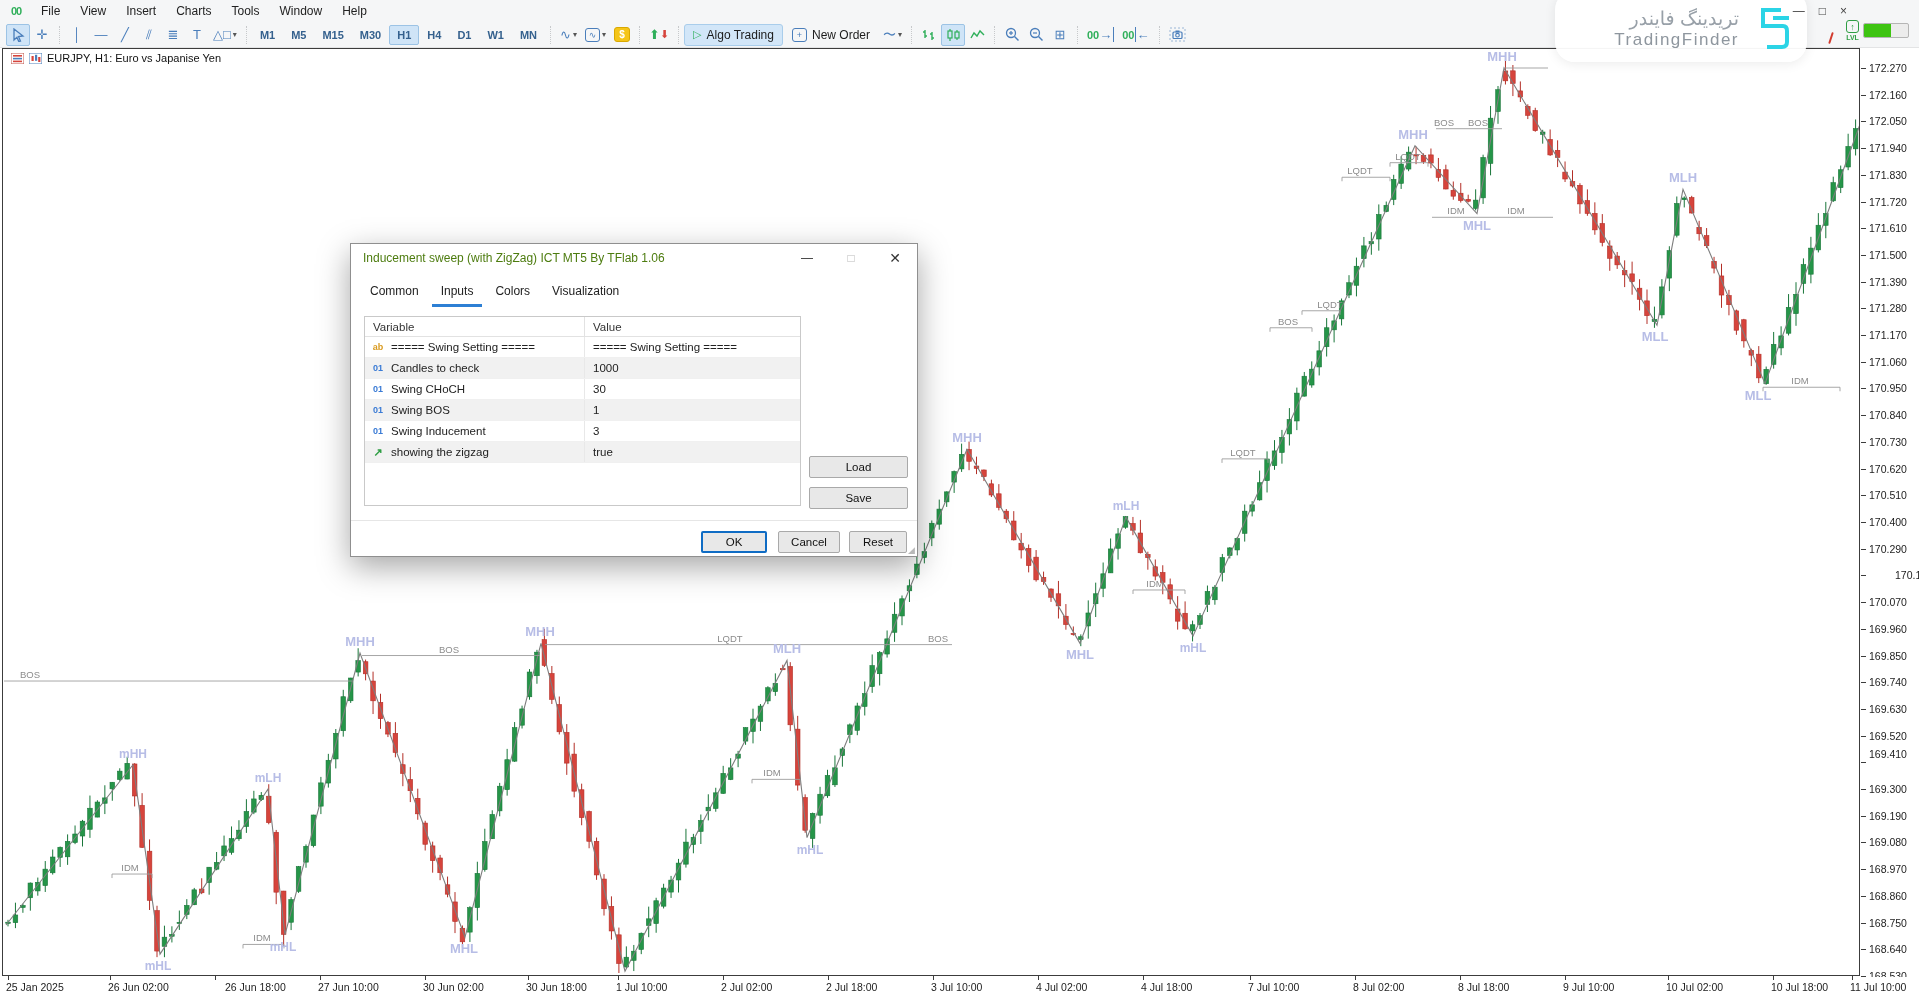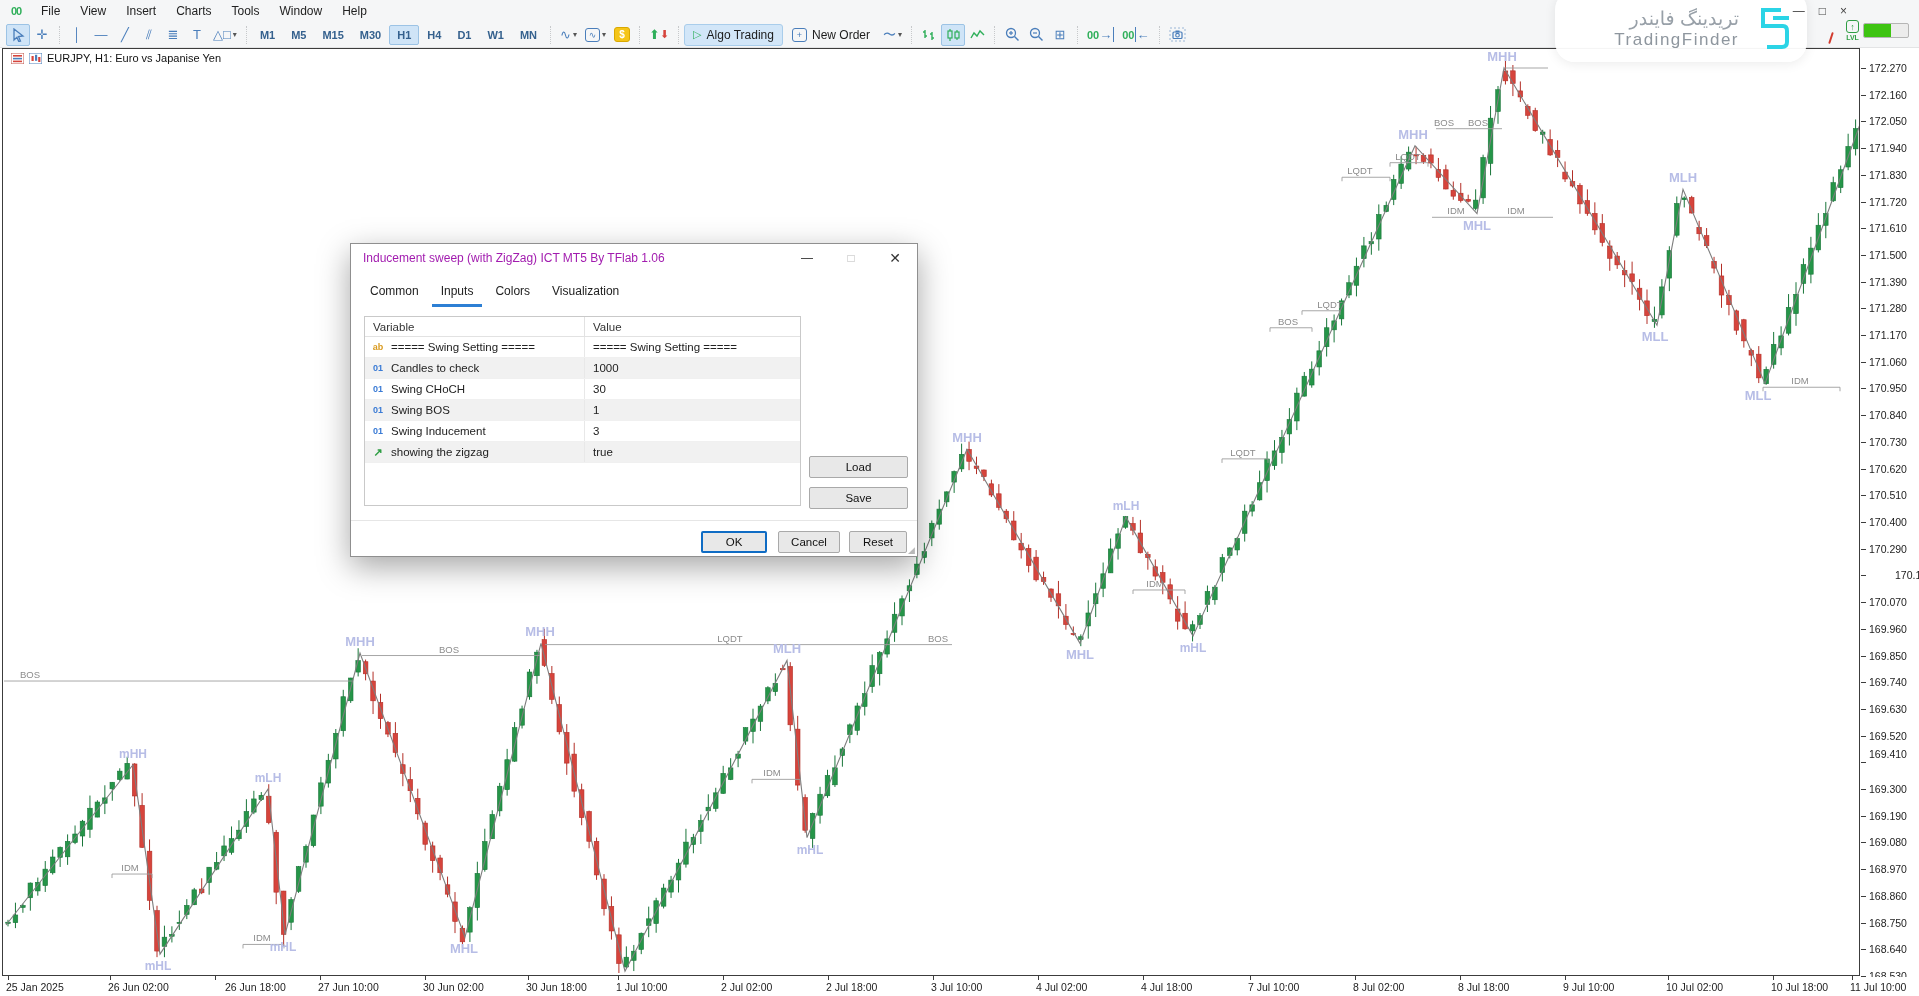--- a/index.html
+++ b/index.html
@@ -59,21 +59,21 @@
   .lvl-ic .up { width:13px; height:13px; border:1.3px solid #2f9e44; border-radius:3px; font-size:9px;
     display:flex; align-items:center; justify-content:center; margin-bottom:1px;}
   .lvl-bar { width:46px; height:15px; border:1px solid #b5b5b5; border-radius:2px; background:#ececec; overflow:hidden; margin-top:3px;}
   .lvl-fill { height:100%; background:#3ec412; }
   .redmark { position:absolute; left:1830px; top:32px; width:2px; height:12px; background:#d23b2f;
     transform:rotate(18deg); border-radius:1px; z-index:5;}
 
   
   .dialog { position:absolute; left:350px; top:243px; width:568px; height:314px; background:#fff;
     border:1px solid #8f8f8f; box-shadow:0 10px 30px rgba(0,0,0,.35); z-index:10; font-size:12px;}
-  .dlg-title { height:28px; display:flex; align-items:center; padding-left:12px; color:#a21caf; font-size:12px;}
+  .dlg-title { height:28px; display:flex; align-items:center; padding-left:12px; color:#4d7c0f; font-size:12px;}
   .dlg-ctl { position:absolute; right:0; top:0; height:28px; display:flex; }
   .dlg-ctl span { width:44px; height:28px; display:flex; align-items:center; justify-content:center;
     color:#333; font-size:12px;}
   .dlg-ctl .dis { color:#bbb; }
   .dlg-tabs { display:flex; gap:4px; padding:8px 0 0 10px; }
   .tab { padding:4px 9px 6px 9px; color:#222; border-bottom:3px solid transparent; font-size:12px;}
   .tab.active { border-bottom-color:#2d7fd4; }
   .dlg-table { position:absolute; left:13px; top:72px; width:437px; height:190px;
     border:1px solid #c9c9c9; overflow:hidden; background:#fff;}
   .dth { display:flex; height:20px; border-bottom:1px solid #e2e2e2; color:#333; font-size:11.5px; align-items:center;}

